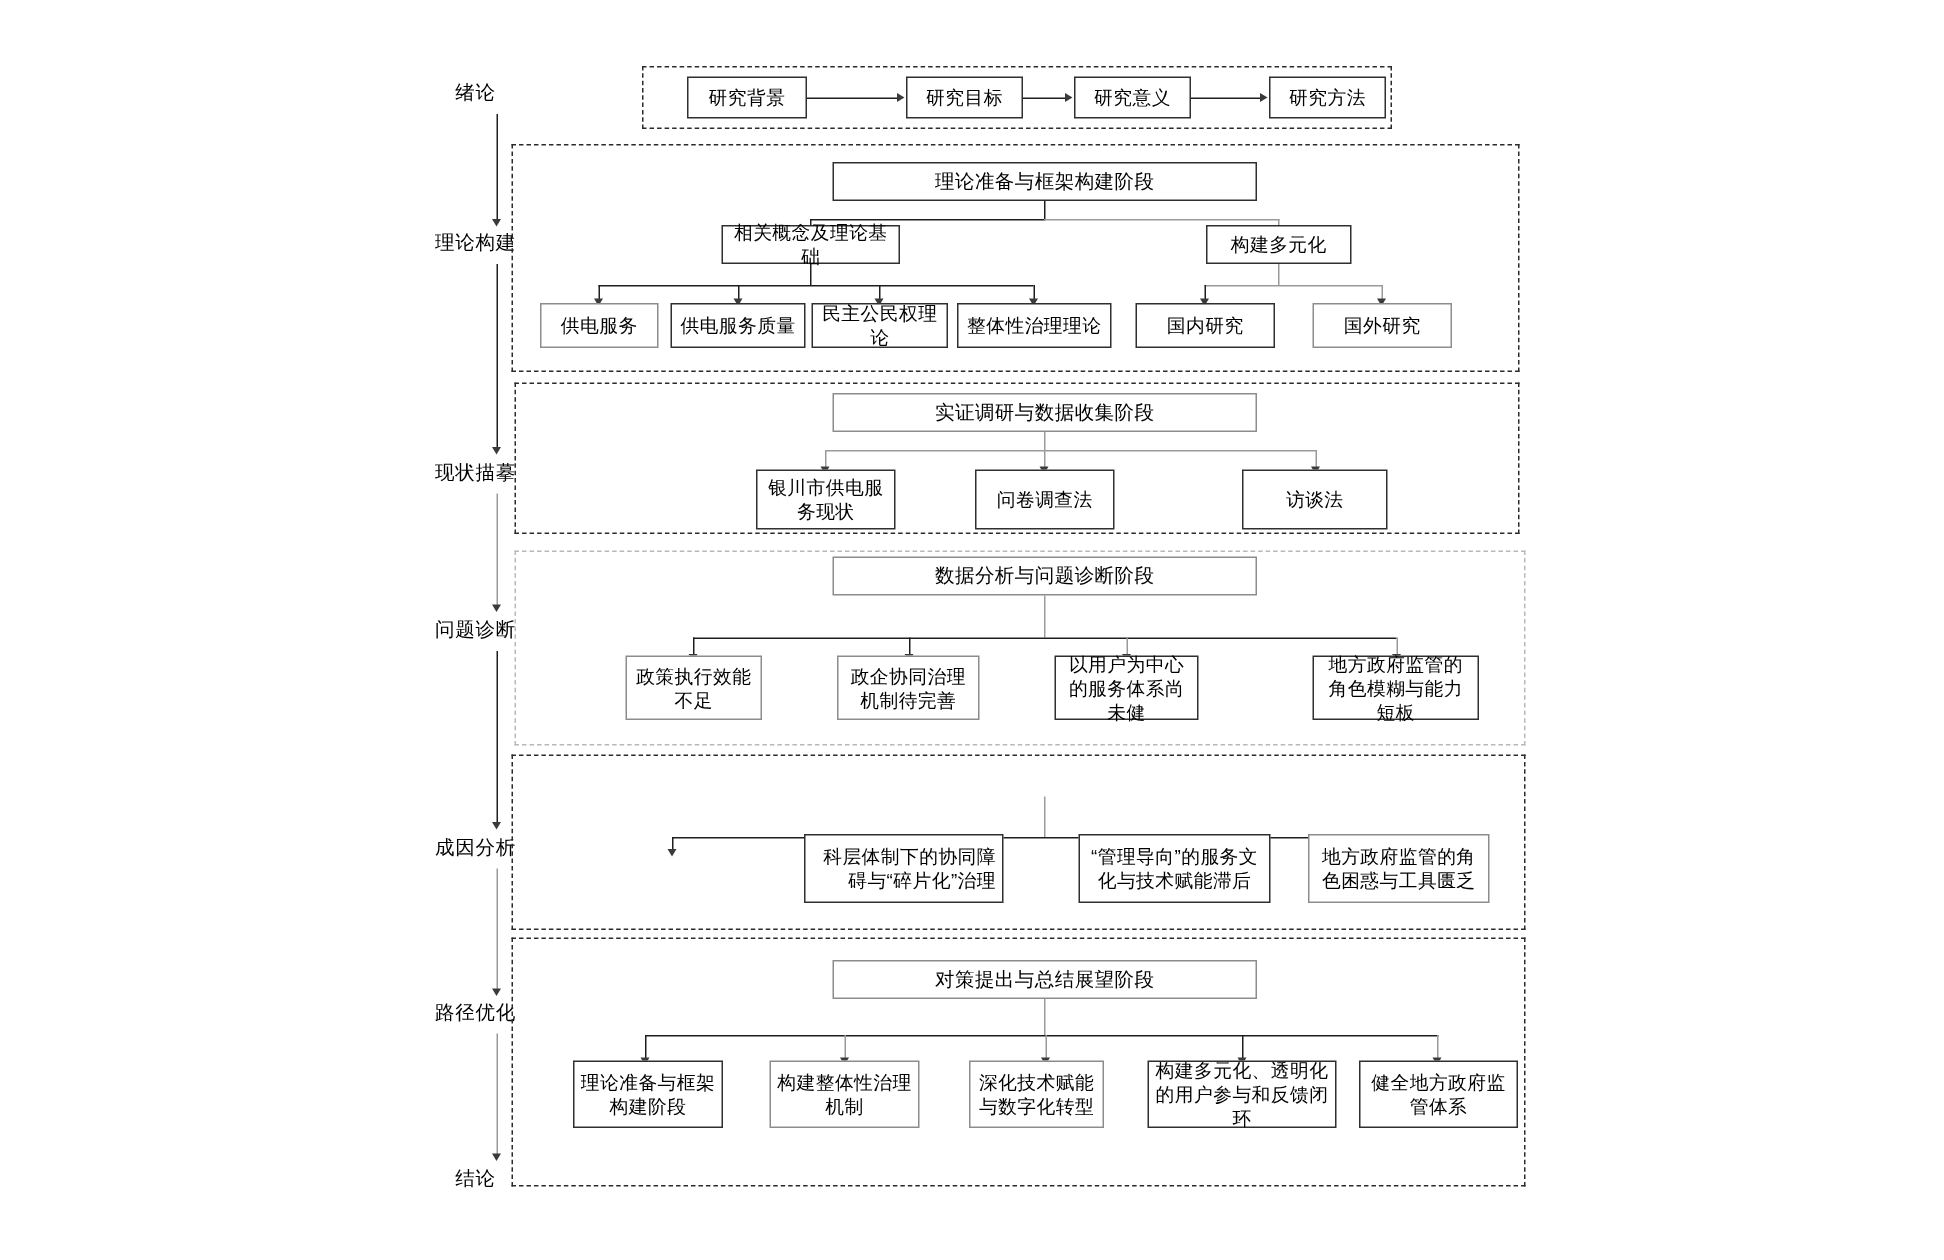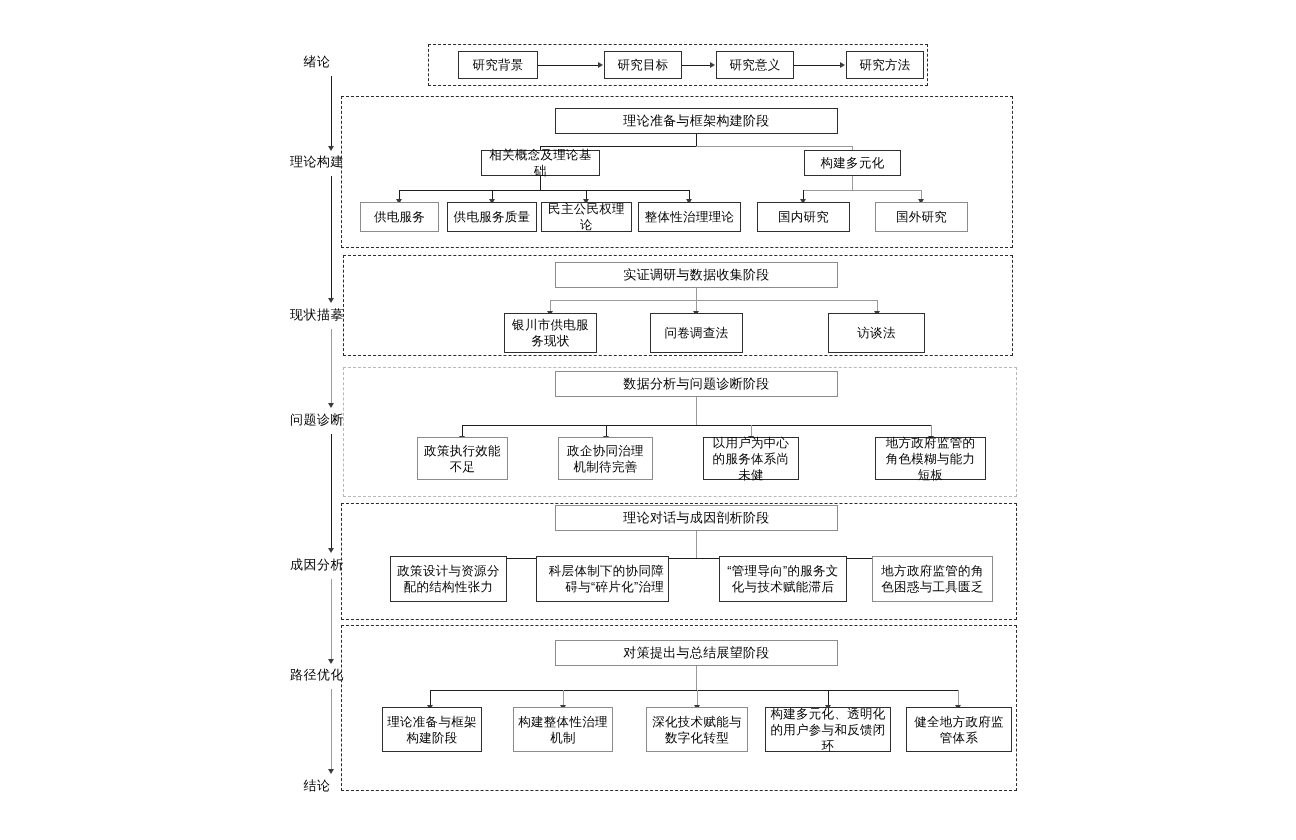--- a/index.html
+++ b/index.html
@@ -236,38 +236,32 @@
   </div>
   <div class="node dark" style="left:703px;top:437px;width:96px;height:43px;">
     <span class="txt">以用户为中心的服务体系尚未健</span>
   </div>
   <div class="node dark" style="left:875px;top:437px;width:111px;height:43px;">
     <span class="txt">地方政府监管的角色模糊与能力短板</span>
   </div>
 
   <div class="stage-box" style="left:341px;top:503px;width:676px;height:117px;"></div>
 
-  <div class="node hdr" style="left:555px;top:505px;width:283px;height:26px;">
-    <span class="txt">理论对话与成因剖析阶段</span>
-  </div>
 
   <div class="ln v grey" style="left:696px;top:531px;height:27px;"></div>
   <div class="ln h dark" style="left:448px;top:558px;width:491px;"></div>
   <div class="ln v dark" style="left:448px;top:558px;height:11px;"></div>
   <div class="arrow-d" style="left:445px;top:566px;"></div>
   <div class="ln v dark" style="left:602px;top:558px;height:11px;"></div>
   <div class="arrow-d" style="left:599px;top:566px;"></div>
   <div class="ln v dark" style="left:783px;top:558px;height:11px;"></div>
   <div class="arrow-d" style="left:780px;top:566px;"></div>
   <div class="ln v grey" style="left:938px;top:558px;height:11px;"></div>
   <div class="arrow-d" style="left:935px;top:566px;"></div>
 
-  <div class="node dark" style="left:390px;top:556px;width:117px;height:46px;">
-    <span class="txt">政策设计与资源分配的结构性张力</span>
-  </div>
   <div class="node dark" style="left:536px;top:556px;width:133px;height:46px;text-align:right;">
     <span class="txt">科层体制下的协同障碍与“碎片化”治理</span>
   </div>
   <div class="node dark" style="left:719px;top:556px;width:128px;height:46px;">
     <span class="txt">“管理导向”的服务文化与技术赋能滞后</span>
   </div>
   <div class="node" style="left:872px;top:556px;width:121px;height:46px;">
     <span class="txt">地方政府监管的角色困惑与工具匮乏</span>
   </div>
 
@@ -289,21 +283,21 @@
   <div class="arrow-d" style="left:825px;top:705px;"></div>
   <div class="ln v grey" style="left:958px;top:690px;height:18px;"></div>
   <div class="arrow-d" style="left:955px;top:705px;"></div>
 
   <div class="node dark" style="left:382px;top:707px;width:100px;height:45px;">
     <span class="txt">理论准备与框架构建阶段</span>
   </div>
   <div class="node" style="left:513px;top:707px;width:100px;height:45px;">
     <span class="txt">构建整体性治理机制</span>
   </div>
-  <div class="node" style="left:646px;top:707px;width:102px;height:45px;">
+  <div class="node" style="left:646px;top:707px;width:90px;height:45px;">
     <span class="txt">深化技术赋能与数字化转型</span>
   </div>
   <div class="node dark" style="left:765px;top:707px;width:126px;height:45px;">
     <span class="txt">构建多元化、透明化的用户参与和反馈闭环</span>
   </div>
   <div class="node dark" style="left:906px;top:707px;width:106px;height:45px;">
     <span class="txt">健全地方政府监管体系</span>
   </div>
 
 </div>

